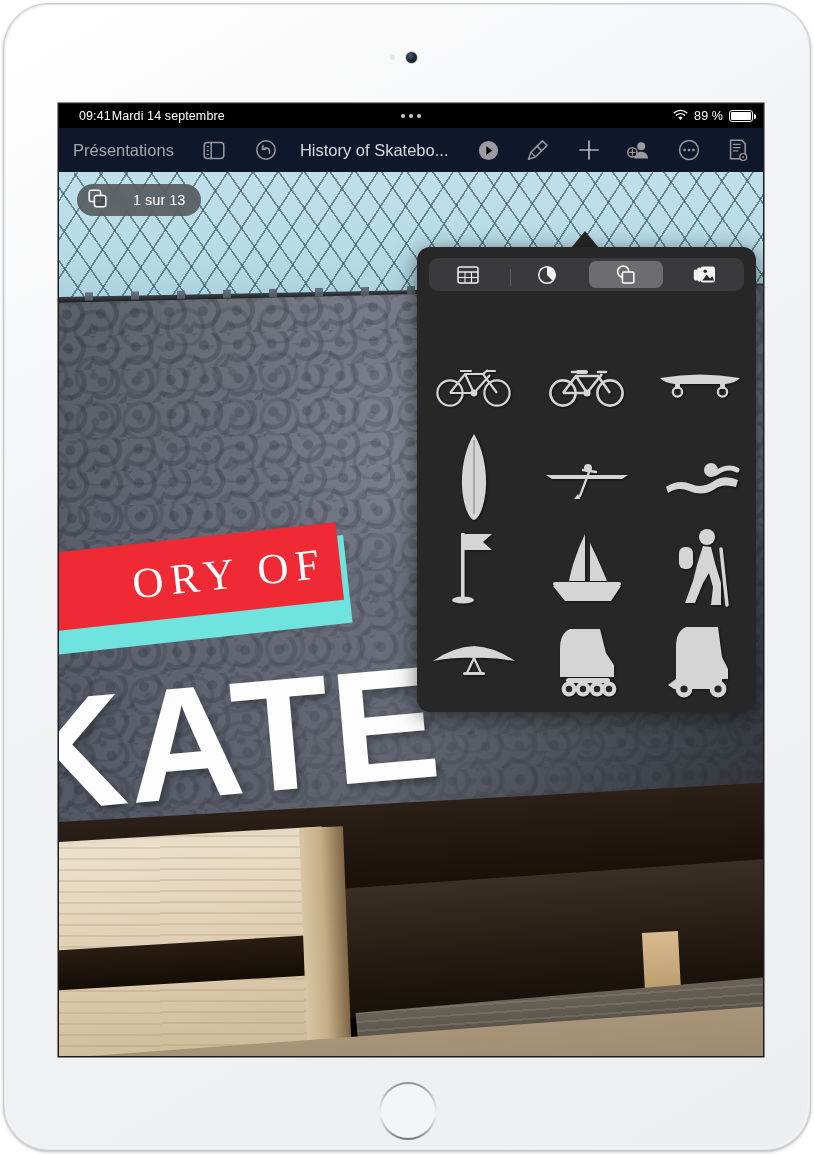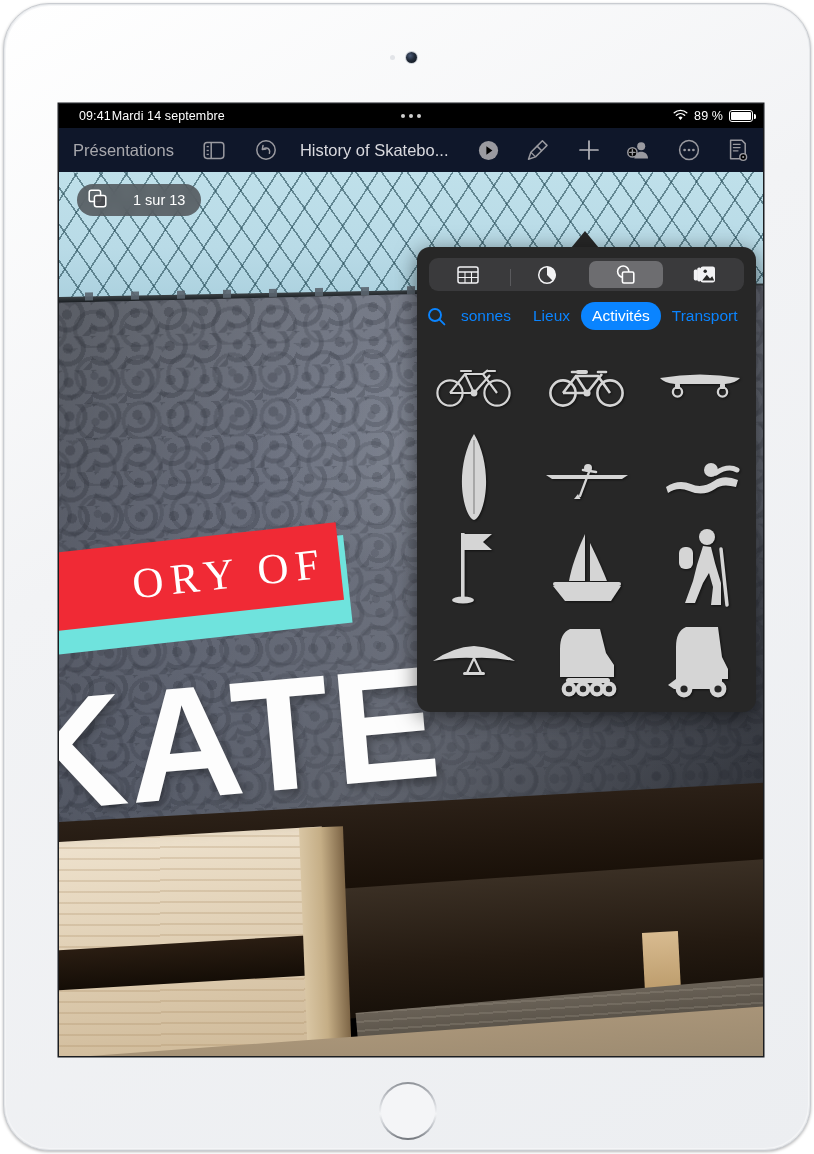--- a/index.html
+++ b/index.html
@@ -482,33 +482,20 @@
             <svg width="23" height="19" viewBox="0 0 23 19">
               <rect x="0.8" y="4.4" width="4" height="11" rx="1.6" fill="#f2f2f4"></rect>
               <rect x="4.2" y="2.6" width="4" height="14" rx="1.8" fill="#f2f2f4"></rect>
               <rect x="7.6" y="1.4" width="14.4" height="16.2" rx="2.4" fill="#f2f2f4"></rect>
               <circle cx="12.2" cy="6.2" r="1.7" fill="#272727"></circle>
               <path d="M9.2 15.6 13.8 9.8l3.2 3.6 2.2-2.2 2.0 4.4z" fill="#272727"></path>
             </svg>
           </div>
         </div>
 
-        <div id="cat-row">
-          <span style="display:flex;align-items:center;padding:0 4px 0 2px">
-            <svg width="19" height="19" viewBox="0 0 19 19">
-              <circle cx="8" cy="8" r="6" stroke="#0a84ff" stroke-width="1.9" fill="none"></circle>
-              <line x1="12.4" y1="12.4" x2="17.4" y2="17.4" stroke="#0a84ff" stroke-width="1.9" stroke-linecap="round"></line>
-            </svg>
-          </span>
-          <span class="cat-tab">sonnes</span>
-          <span class="cat-tab">Lieux</span>
-          <span class="cat-tab selected">Activités</span>
-          <span class="cat-tab">Transport</span>
-          <span class="cat-tab">Trav</span>
-        </div>
 
         <div id="icon-grid">
 
           <div class="shape-cell">
             <svg width="78" height="46" viewBox="0 0 78 46">
               <g stroke="#d5d5d5" stroke-width="2.2" fill="none">
                 <circle cx="15" cy="31" r="12.6"></circle>
                 <circle cx="62" cy="31" r="12.6"></circle>
                 <path d="M15 31 L30 12 L48 12 L62 31 M30 12 L39 31 L15 31 M39 31 L55 13"></path>
                 <path d="M26 9 h10" stroke-linecap="round"></path>

